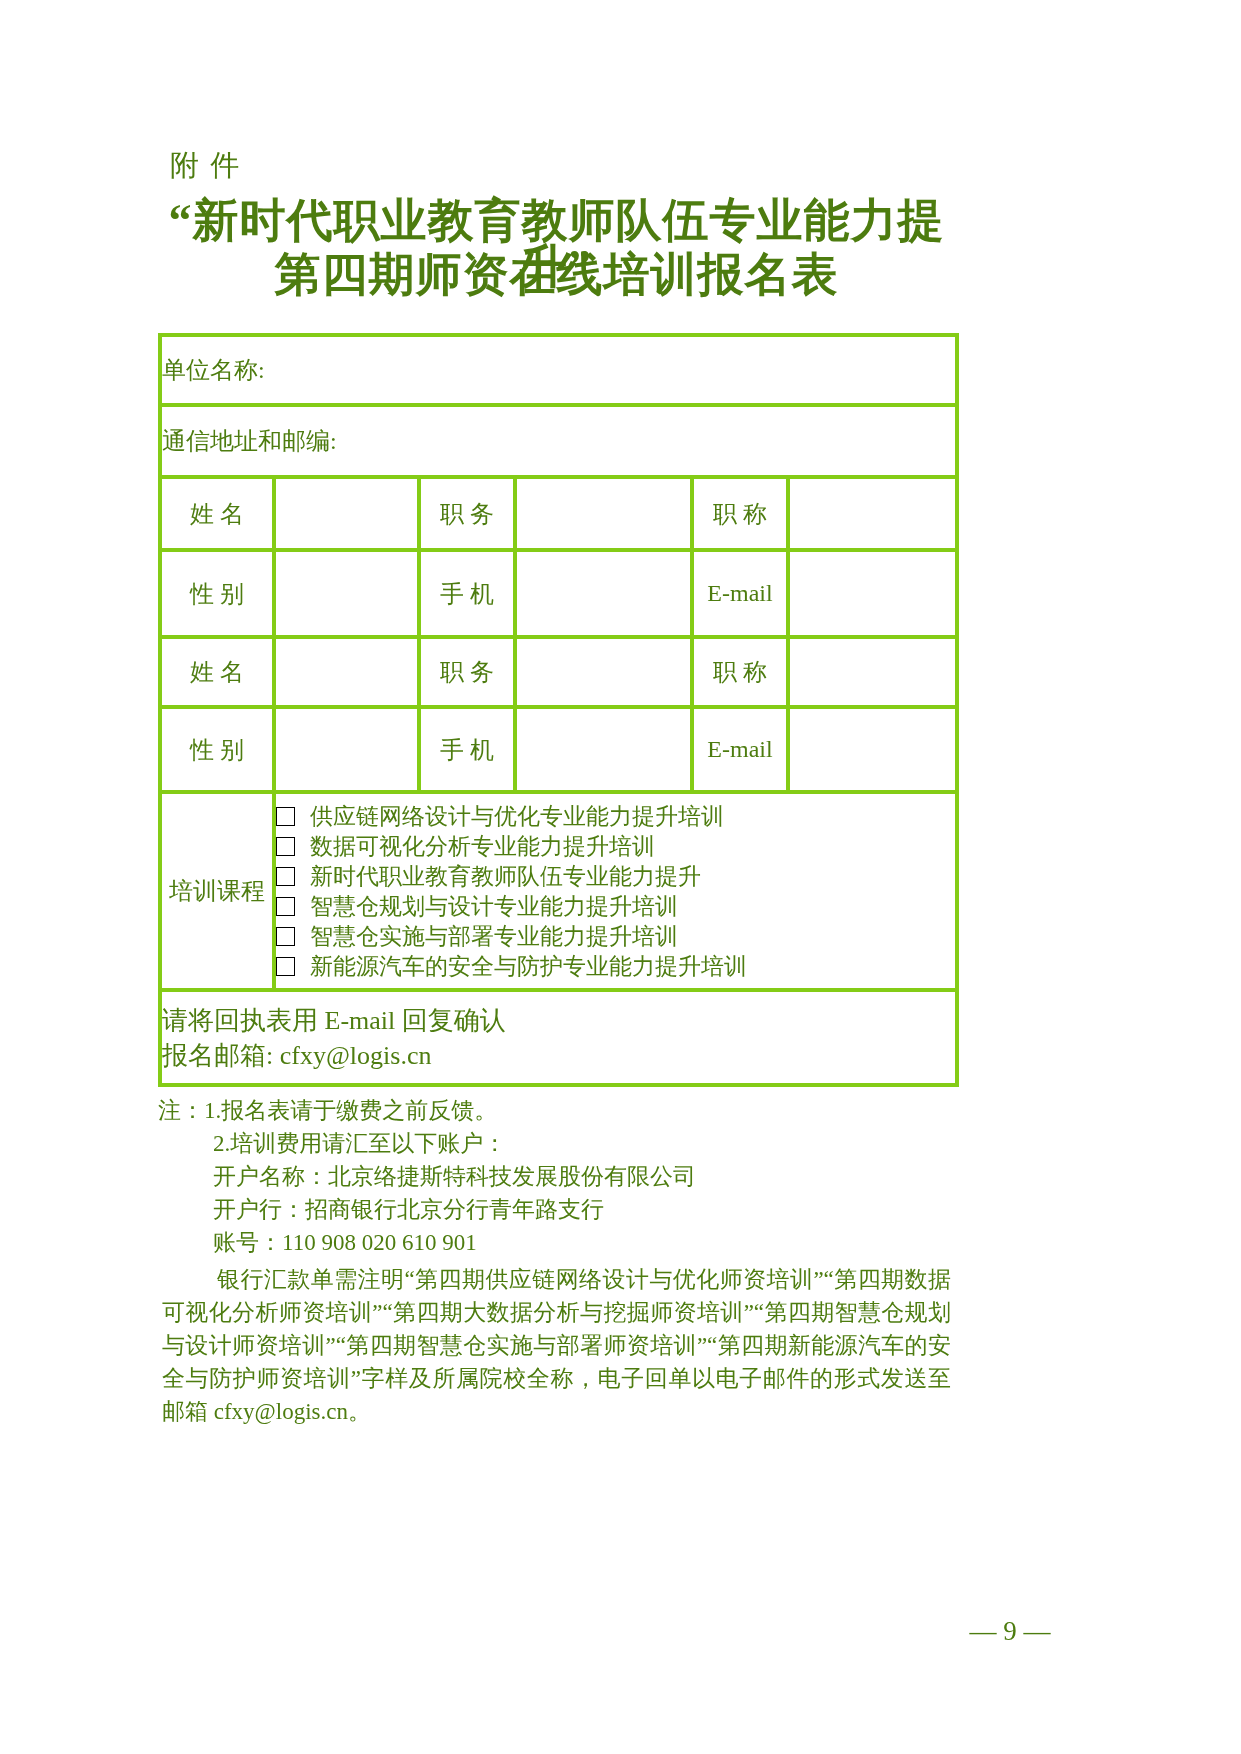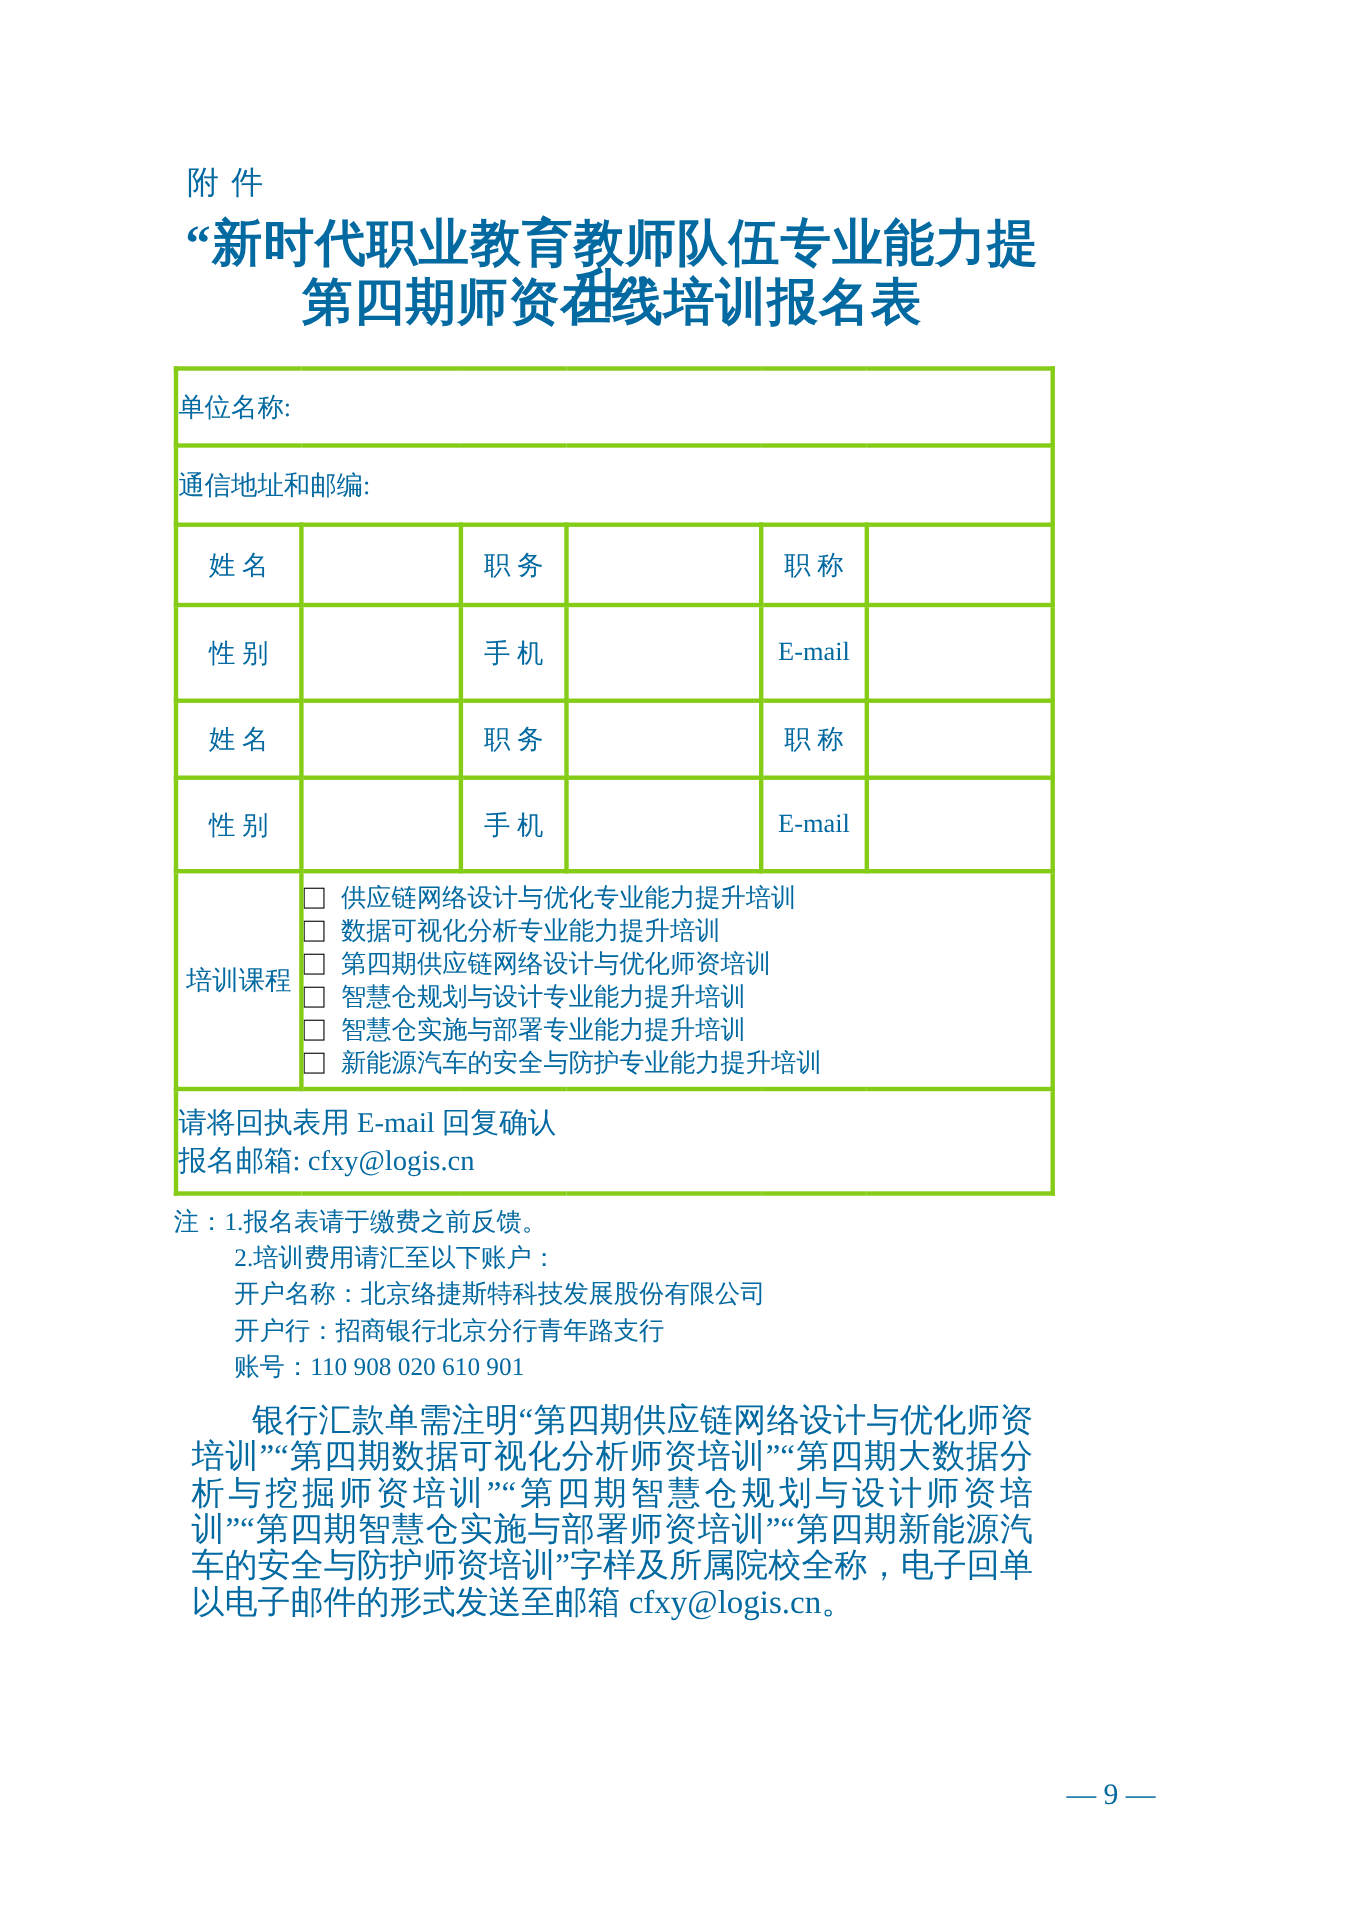--- a/index.html
+++ b/index.html
@@ -1,21 +1,21 @@
 <!DOCTYPE html>
 <html><head>
 <meta charset="utf-8">
 <style>
   html,body{margin:0;padding:0;background:#888;}
   .page{
     position:relative;
     width:1241px;height:1754px;
     margin:0 auto;
     background:#ffffff;
-    color:#0369a1;
+    color:#4d7c0f;
     font-family:"Liberation Serif","DejaVu Serif",serif;
     overflow:hidden;
   }
   .attachment{
     position:absolute;left:170px;top:146px;
     font-size:29px;letter-spacing:2px;
   }
   .title{
     position:absolute;left:158px;width:797px;
     text-align:center;font-weight:bold;font-size:46px;line-height:46px;
@@ -46,22 +46,22 @@
     background:#fff;
   }
   .replycell{padding-left:14px;}
   .replyline{line-height:35px;font-size:26px;}
   .notes{
     position:absolute;left:158px;top:1094px;width:797px;
     font-size:23px;line-height:33px;
   }
   .note-ind{padding-left:55px;}
   .remit{
-    margin:16px;
-    font-size:30px;
+    margin:4px;
+    font-size:23px;
     line-height:33px;
     text-indent:55px;
     text-align:justify;
   }
   .pageno{
     position:absolute;left:940px;top:1616px;width:140px;
     text-align:center;font-size:27px;
   }
 </style>
 </head>
@@ -135,21 +135,21 @@
         <div class="course">
           <span class="cb"></span>
           <span>供应链网络设计与优化专业能力提升培训</span>
         </div>
         <div class="course">
           <span class="cb"></span>
           <span>数据可视化分析专业能力提升培训</span>
         </div>
         <div class="course">
           <span class="cb"></span>
-          <span>第四期供应链网络设计与优化师资培训</span>
+          <span>新时代职业教育教师队伍专业能力提升</span>
         </div>
         <div class="course">
           <span class="cb"></span>
           <span>智慧仓规划与设计专业能力提升培训</span>
         </div>
         <div class="course">
           <span class="cb"></span>
           <span>智慧仓实施与部署专业能力提升培训</span>
         </div>
         <div class="course">

